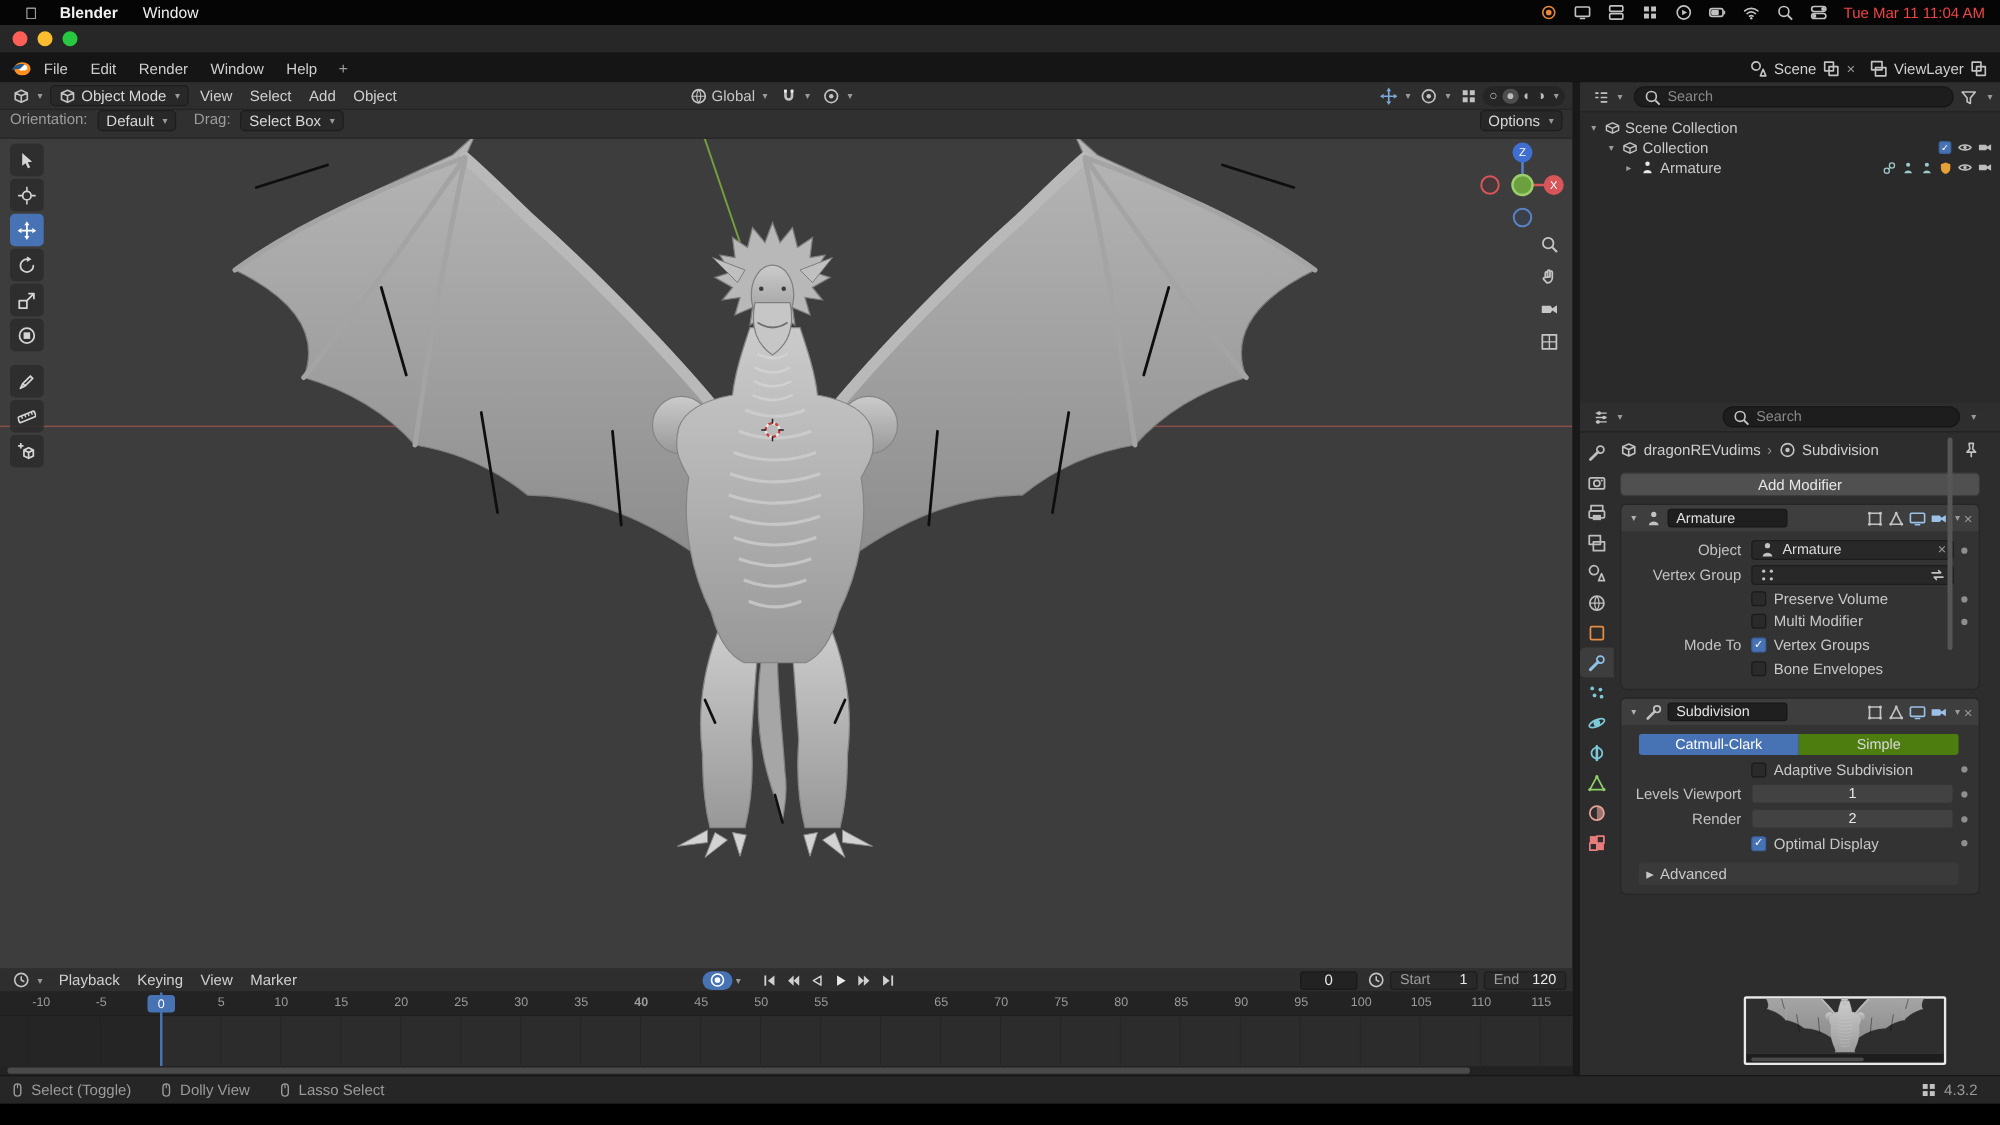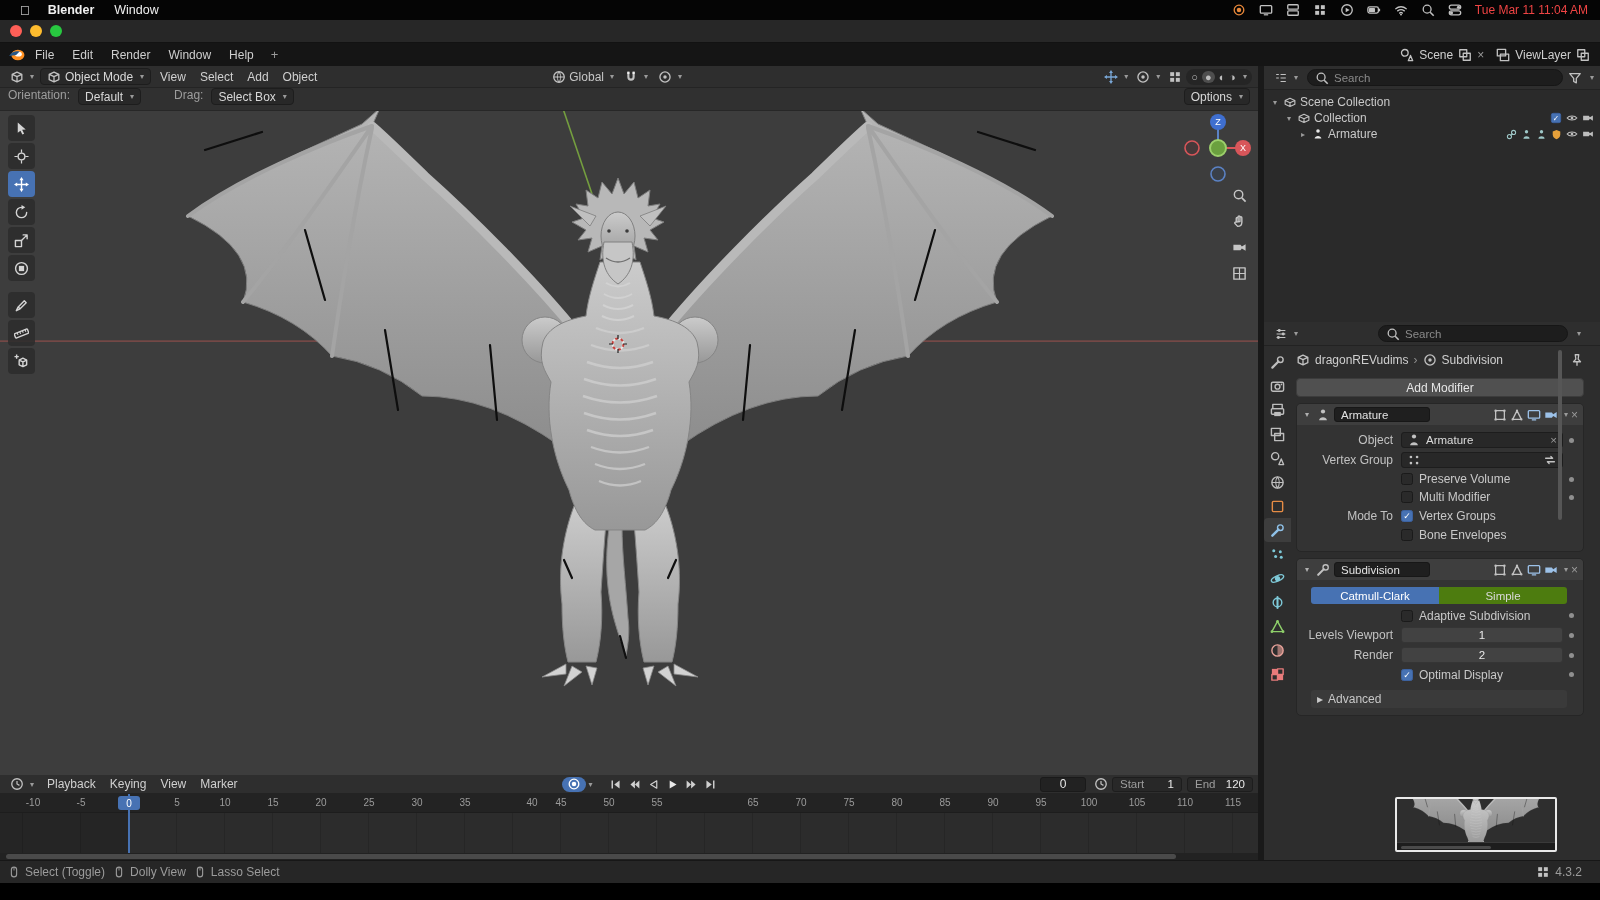--- a/index.html
+++ b/index.html
@@ -410,21 +410,21 @@
         </span>
       </div>
     </div>
 
     <div class="toolrow">
       <span class="lbl">Orientation:</span>
       <div class="dd">
         <span>Default</span>
           <span class="chev">▾</span>
       </div>
-      <span class="lbl" style="margin-left:25px">Drag:</span>
+      <span class="lbl" style="margin-left:6px">Drag:</span>
       <div class="dd">
         <span>Select Box</span>
           <span class="chev">▾</span>
       </div>
       <div class="dd" style="margin-left:auto">
         <span>Options</span>
           <span class="chev">▾</span>
       </div>
     </div>
 
@@ -1053,21 +1053,21 @@
         <span class="tick" style="left: 33px;">-10</span>
         <span class="tick" style="left: 81px;">-5</span>
         <span class="tick" style="left: 129px;">0</span>
         <span class="tick" style="left: 177px;">5</span>
         <span class="tick" style="left: 225px;">10</span>
         <span class="tick" style="left: 273px;">15</span>
         <span class="tick" style="left: 321px;">20</span>
         <span class="tick" style="left: 369px;">25</span>
         <span class="tick" style="left: 417px;">30</span>
         <span class="tick" style="left: 465px;">35</span>
-        <span class="tick" style="left: 532px;">40</span>
+        <span class="tick" style="left: 513px; font-weight: bold;">40</span>
         <span class="tick" style="left: 561px;">45</span>
         <span class="tick" style="left: 609px;">50</span>
         <span class="tick" style="left: 657px; text-align: right;">55</span>
         <span class="tick" style="left: 708px; margin-top: 36px;">60</span>
         <span class="tick" style="left: 753px;">65</span>
         <span class="tick" style="left: 801px;">70</span>
         <span class="tick" style="left: 849px;">75</span>
         <span class="tick" style="left: 897px;">80</span>
         <span class="tick" style="left: 945px;">85</span>
         <span class="tick" style="left: 993px;">90</span>
@@ -1080,21 +1080,21 @@
     <div class="track"></div>
     <div class="dimpast" style="width: 129px;"></div>
     <div class="playline" style="left: 128px;"></div>
     <div class="playchip" style="left: 118px;">0</div>
     <div class="hscroll">
         <div class="hthumb"></div>
       </div>
   </div>
 
   <div class="statusbar abs">
-    <div class="row" style="gap:8px">
+    <div class="row" style="gap:22px">
         <div class="hint">
           <span class="ico">
             <svg width="12" height="12" viewBox="0 0 16 16">
               <rect x="4.5" y="1.5" width="7" height="13" rx="3.5" fill="none" stroke="#9b9b9b" stroke-width="1.5" stroke-linecap="round" stroke-linejoin="round"></rect>
               <path d="M8 1.5 V6" stroke="#9b9b9b" stroke-width="1.2"></path>
             </svg>
           </span>
           <span>Select (Toggle)</span>
         </div>
         <div class="hint">

